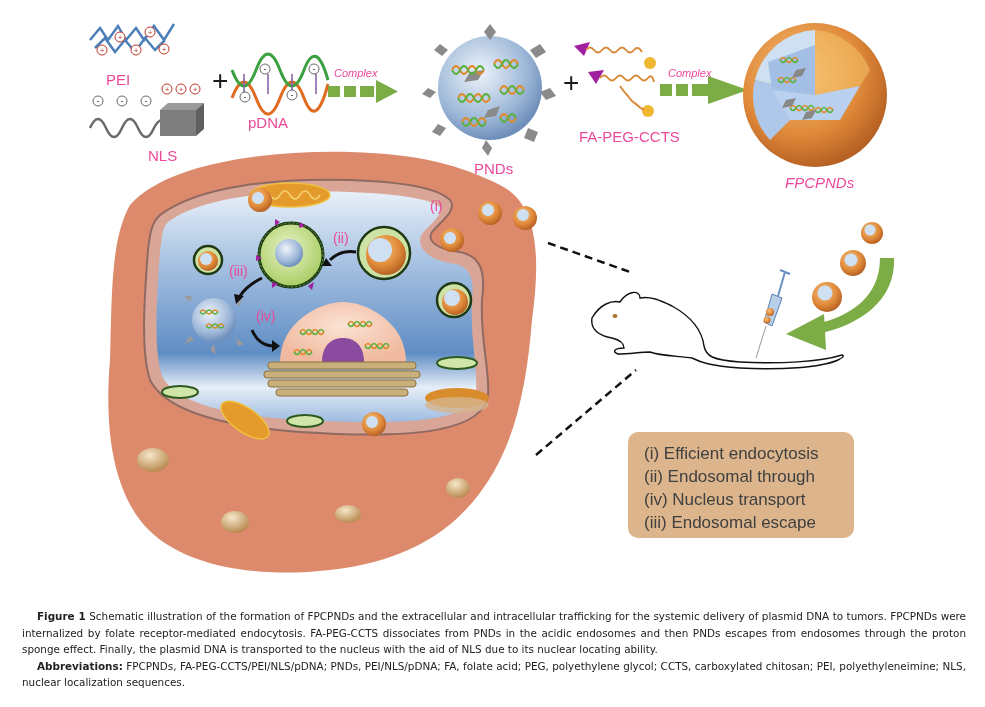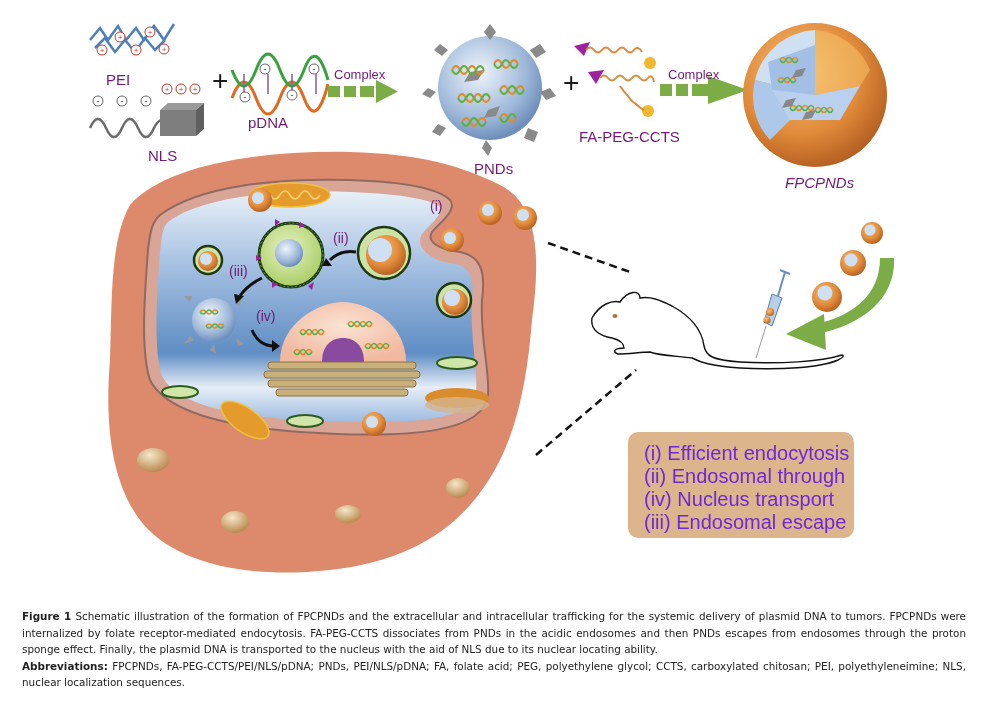--- a/index.html
+++ b/index.html
@@ -1,26 +1,26 @@
 <!DOCTYPE html>
 <html><head>
 <meta charset="utf-8">
 <style>
   html, body { margin:0; padding:0; background:#ffffff; }
   body { width:985px; height:707px; position:relative; overflow:hidden; font-family:"Liberation Sans", sans-serif; }
-  .lbl { position:absolute; font-family:"Liberation Sans", sans-serif; color:#701a75; }
+  .lbl { position:absolute; font-family:"Liberation Sans", sans-serif; color:#ec4899; }
   .lbl-lg { font-size:15px; }
-  .lbl-sm { font-size:13px; }
+  .lbl-sm { font-size:11px;font-style:italic; }
   .roman { font-size:14px; }
   #fig { position:absolute; left:0; top:0; }
   .steps-box { position:absolute; left:628px; top:432px; width:226px; height:106px; background:#dcb58c; border-radius:10px; padding:10px 0 0 16px; box-sizing:border-box; }
-  .steps-box div { font-size:20px; line-height:23px; color:#6d28d9; }
+  .steps-box div { font-size:17px; line-height:23px; color:#404040; }
   .caption { position:absolute; left:22px; top:608px; width:944px; font-family:"DejaVu Sans", sans-serif; font-size:10.4px; line-height:16.5px; color:#222; text-align:justify; }
   .caption p { margin:0; }
-  .caption b { font-weight:bold; }
+  .caption b { font-weight:bold;margin-left:15px; }
 </style>
 </head>
 <body>
 
 <svg id="fig" width="985" height="600" viewBox="0 0 985 600">
   <defs>
     <radialGradient id="gPND" cx="40%" cy="35%" r="65%">
       <stop offset="0%" stop-color="#eef4fb"></stop>
       <stop offset="70%" stop-color="#9db7d8"></stop>
       <stop offset="100%" stop-color="#6f8fbb"></stop>

